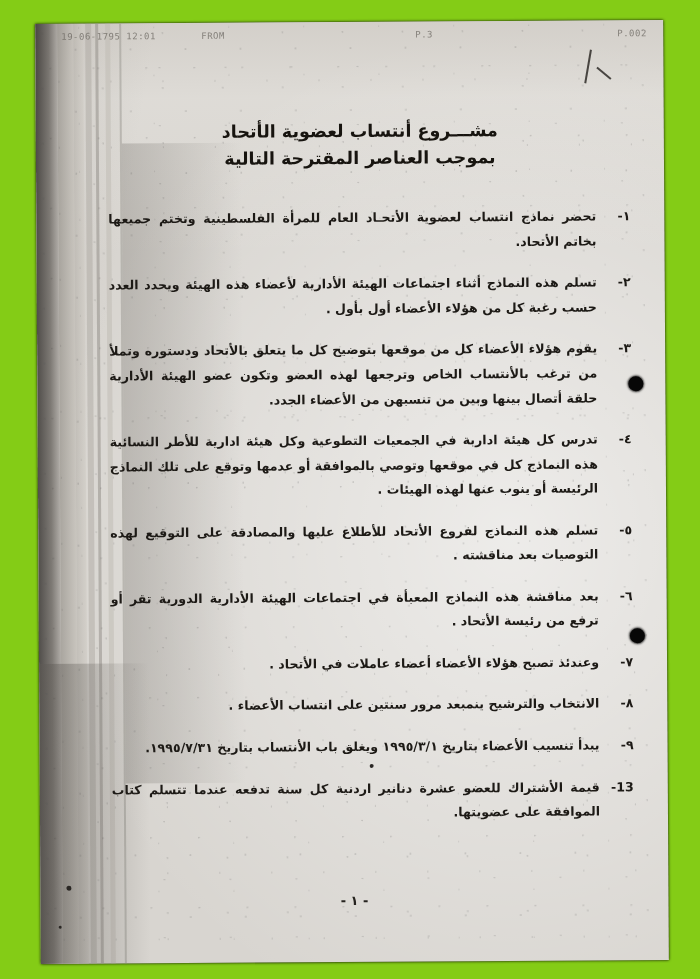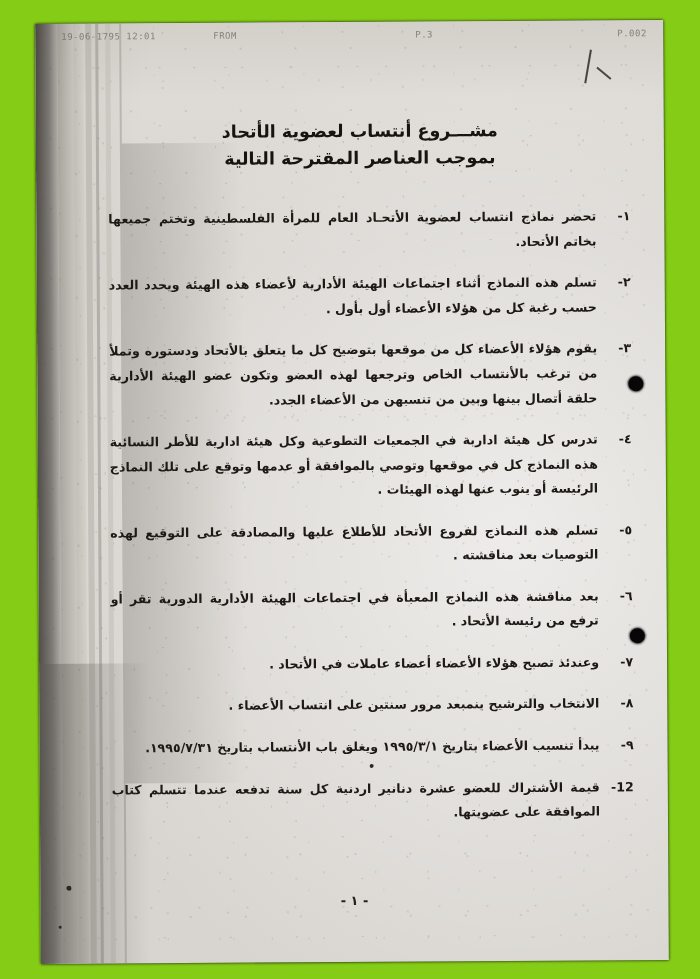--- a/index.html
+++ b/index.html
@@ -91,21 +91,21 @@
     right: 0;
     height: 18px;
     font-family: "DejaVu Sans Mono", monospace;
     font-size: 9px;
     color: #6a6660;
     opacity: .75;
     letter-spacing: .5px;
   }
   .fax-header span { position: absolute; white-space: nowrap; }
   .fax-id   { left: 26px; }
-  .fax-from { left: 178px; }
+  .fax-from { left: 166px; }
   .fax-page { left: 380px; }
   .fax-code { left: 582px; text-align: right; }
 
   
   .hand-mark {
     position: absolute;
     top: 24px;
     right: 38px;
     width: 46px;
     height: 44px;
@@ -294,21 +294,21 @@
         </li>
         <li>
           <span class="num">٨-</span>
           <span class="txt">الانتخاب والترشيح ينمبعد مرور سنتين على انتساب الأعضاء .</span>
         </li>
         <li>
           <span class="num">٩-</span>
           <span class="txt">يبدأ تنسيب الأعضاء بتاريخ ١٩٩٥/٣/١ ويغلق باب الأنتساب بتاريخ ١٩٩٥/٧/٣١.</span>
         </li>
         <li>
-          <span class="num">12-</span>
+          <span class="num">13-</span>
           <span class="txt">قيمة الأشتراك للعضو عشرة دنانير اردنية كل سنة تدفعه عندما تتسلم كتاب الموافقة على عضويتها.</span>
         </li>
       </ol>
     </div>
 
     <div class="dot dot-1"></div>
     <div class="dot dot-2"></div>
     <div class="dot dot-3"></div>
 
     <div class="page-num">- ١ -</div>

